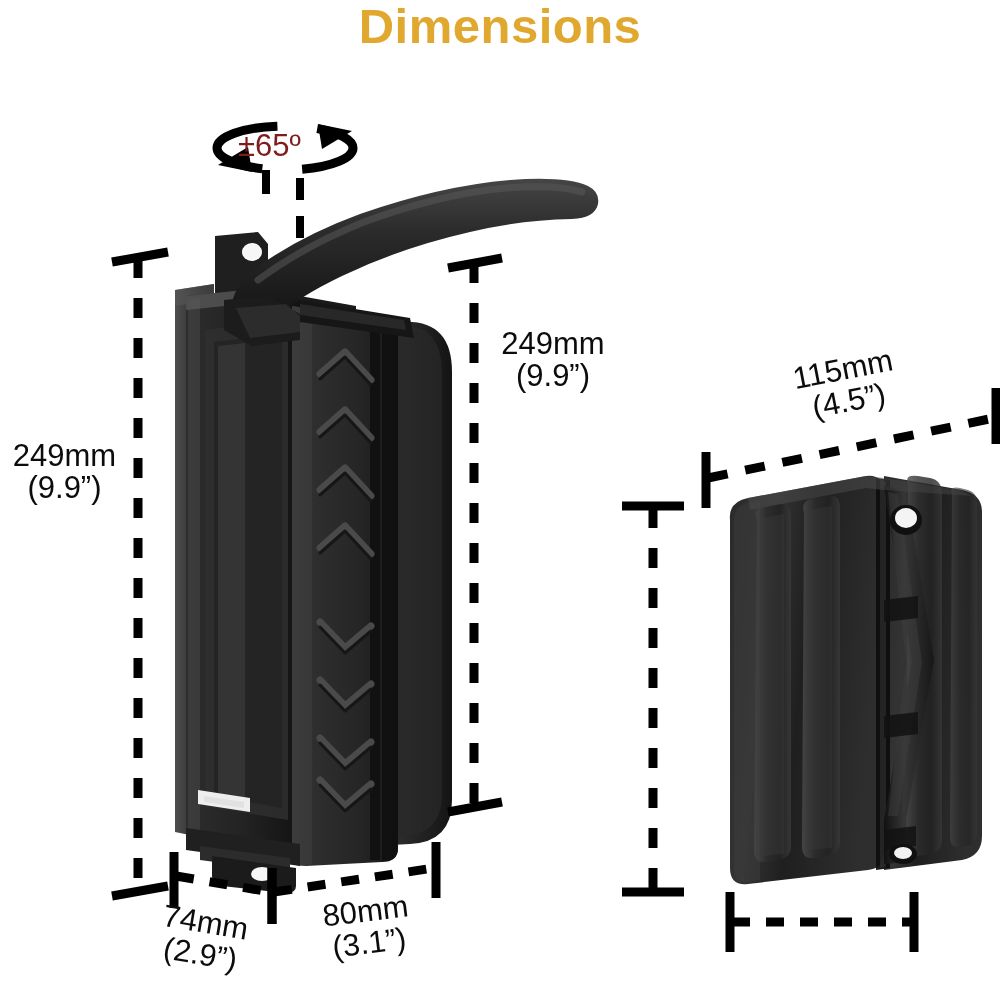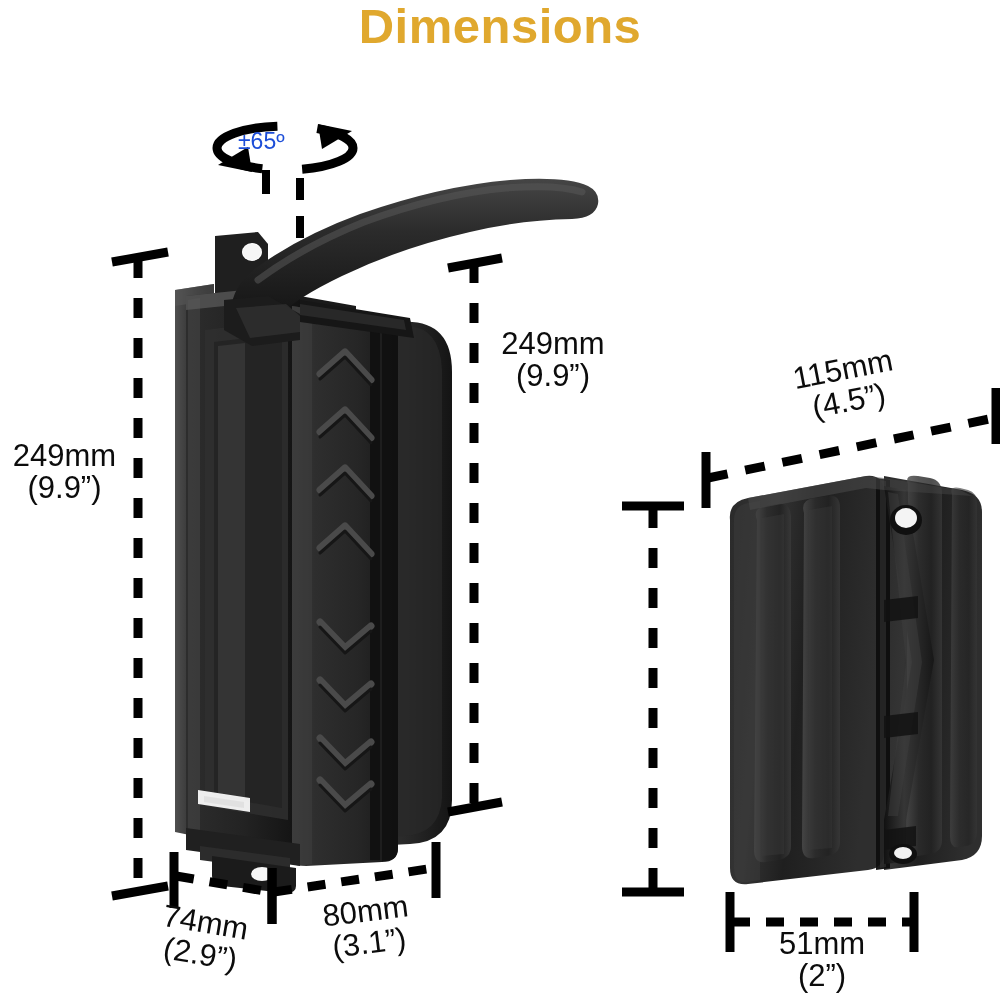--- a/index.html
+++ b/index.html
@@ -27,22 +27,22 @@
     color:#0c0c0c;
     line-height:1.02;
     font-family:"Liberation Sans", sans-serif;
     white-space:nowrap;
   }
   .dimlabel .l2{display:block;text-align:center;}
   .dimlabel .l1{display:block;text-align:center;}
   svg{position:absolute;left:0;top:0;}
   .rotlabel{
     position:absolute;
-    font-size:23px;
-    color:#1d4ed8;
+    font-size:31px;
+    color:#7f1d1d;
     font-family:"Liberation Sans", sans-serif;
     white-space:nowrap;
   }
 </style>
 </head>
 <body>
 
 <div id="stage">
 
   <div class="title">Dimensions</div>
@@ -320,18 +320,14 @@
     <span class="l1">80mm</span>
     <span class="l2">(3.1”)</span>
   </div>
 
   <div class="dimlabel" style="left:778px;top:366px;width:126px;transform:rotate(-11deg);transform-origin:left top;">
     <span class="l1">115mm</span>
     <span class="l2">(4.5”)</span>
   </div>
 
 
-  <div class="dimlabel" style="left:762px;top:928px;width:120px;">
-    <span class="l1">51mm</span>
-    <span class="l2">(2”)</span>
-  </div>
 
 </div>
 
 </body></html>

